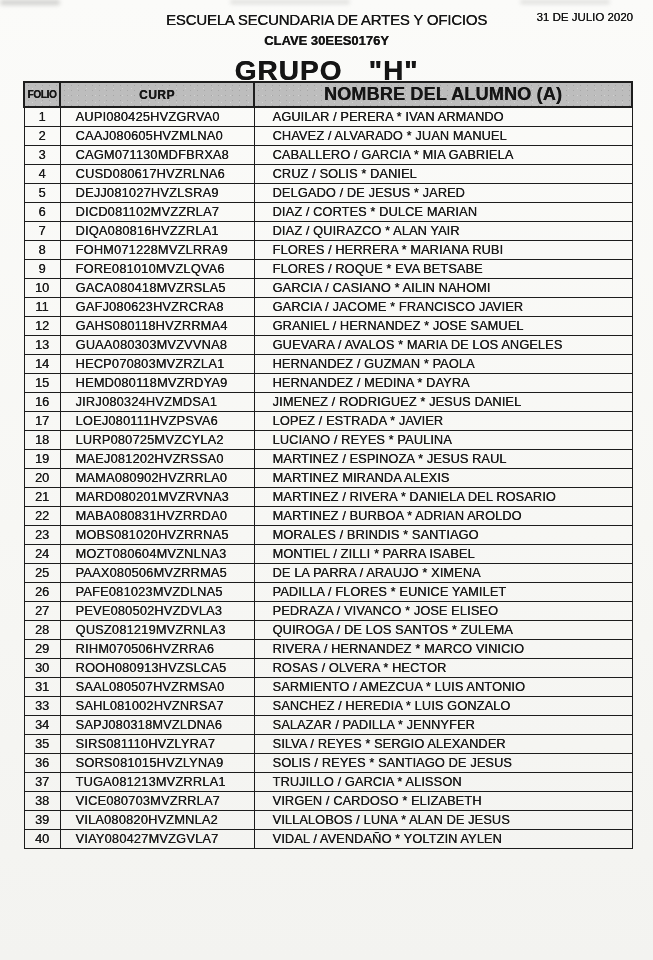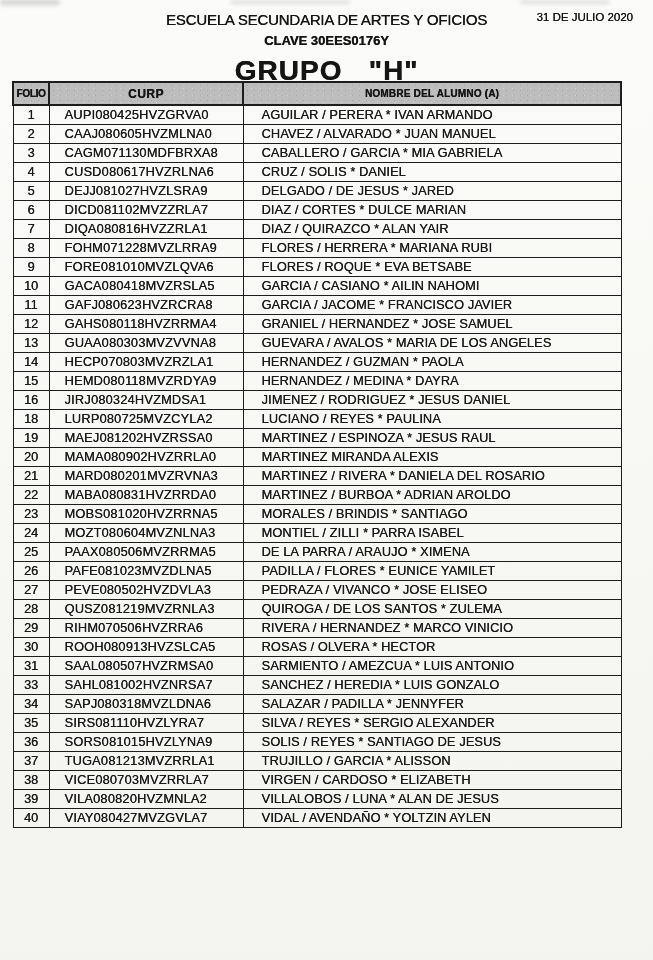--- a/index.html
+++ b/index.html
@@ -37,21 +37,21 @@
     text-shadow: 0.2px 0 0 currentColor;
   }
   .group-title {
     text-align: center; margin-top: 7px;
     font-size: 28px; font-weight: bold; letter-spacing: 1px;
     white-space: pre;
     text-shadow: 0.4px 0 0 currentColor;
   }
 
   table.roster {
-    position: absolute; left: 12px; top: 81px;
+    position: absolute; left: 23px; top: 81px;
     width: 608px;
     border-collapse: collapse; table-layout: fixed;
   }
   .roster th, .roster td {
     border: 1.6px solid #1d1d1d;
     overflow: hidden; white-space: nowrap;
   }
   .roster thead th {
     height: 23px;
     border-width: 2.2px;
@@ -61,21 +61,21 @@
       radial-gradient(#d2d2d2 10%, transparent 11%);
     background-size: 7px 5px, 9px 7px;
     background-position: 0 0, 3px 2px;
     text-shadow: 0.3px 0 0 currentColor;
   }
   .col-folio { width: 36px; }
   .col-curp  { width: 194px; }
   .col-nombre{ width: 378px; }
   th.h-folio { font-size: 10px; letter-spacing: -0.3px; border-left-width: 4px; }
   th.h-curp  { font-size: 12px; letter-spacing: .5px; }
-  th.h-nombre{ font-size: 10px; letter-spacing: .2px; }
+  th.h-nombre{ font-size: 18px; letter-spacing: .2px; }
 
   .roster tbody td {
     height: 19px;
     font-size: 12.8px;
     color: #1a1a1a;
     text-shadow: 0.25px 0 0 currentColor;
   }
   td.folio  { text-align: center; font-size: 12.5px; }
   td.curp   { padding-left: 15px; letter-spacing: .2px; }
   td.nombre { padding-left: 18px; letter-spacing: .1px; }
@@ -184,20 +184,25 @@
       <td class="folio">15</td>
       <td class="curp">HEMD080118MVZRDYA9</td>
       <td class="nombre">HERNANDEZ / MEDINA * DAYRA</td>
     </tr>
         <tr>
       <td class="folio">16</td>
       <td class="curp">JIRJ080324HVZMDSA1</td>
       <td class="nombre">JIMENEZ / RODRIGUEZ * JESUS DANIEL</td>
     </tr>
         <tr>
+      <td class="folio">17</td>
+      <td class="curp">LOEJ080111HVZPSVA6</td>
+      <td class="nombre">LOPEZ / ESTRADA * JAVIER</td>
+    </tr>
+        <tr>
       <td class="folio">18</td>
       <td class="curp">LURP080725MVZCYLA2</td>
       <td class="nombre">LUCIANO / REYES * PAULINA</td>
     </tr>
         <tr>
       <td class="folio">19</td>
       <td class="curp">MAEJ081202HVZRSSA0</td>
       <td class="nombre">MARTINEZ / ESPINOZA * JESUS RAUL</td>
     </tr>
         <tr>

